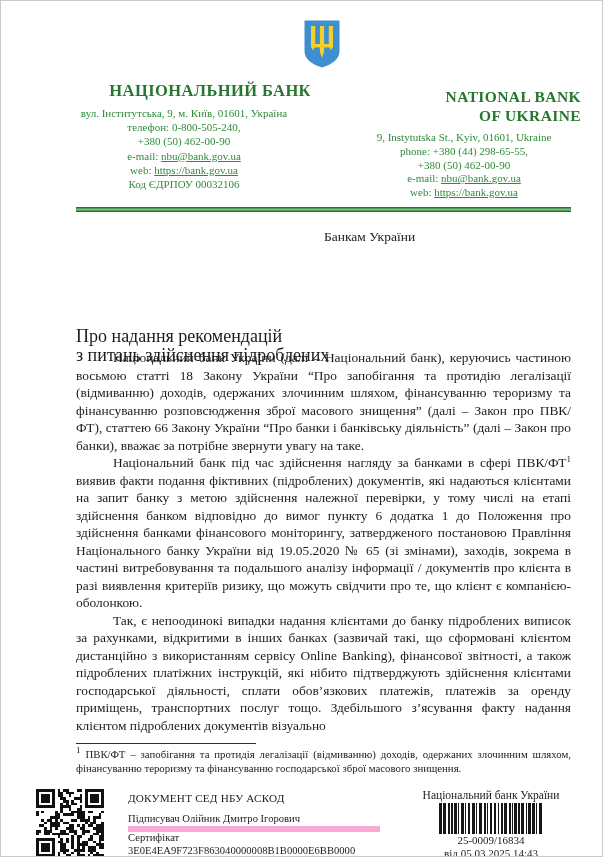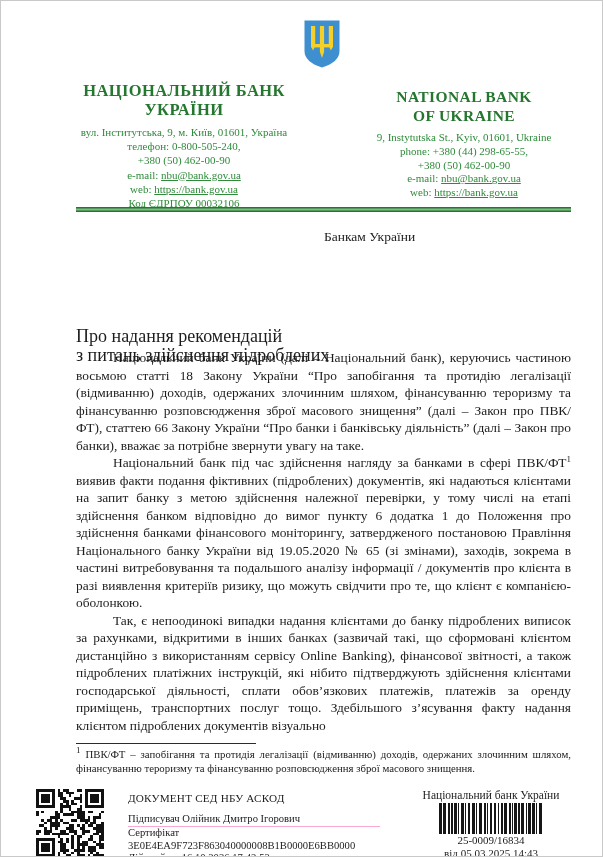--- a/index.html
+++ b/index.html
@@ -6,42 +6,42 @@
   .page{
     position:relative;width:603px;height:857px;background:#ffffff;
     border:1px solid #c9c9c9;box-sizing:border-box;overflow:hidden;
     font-family:"Liberation Serif","DejaVu Serif",serif;color:#1c1c1c;
   }
   
   .emblem{position:absolute;left:302px;top:18px;width:38px;height:50px;}
   .col{position:absolute;text-align:center;}
   .col-left{left:56px;top:80px;width:254px;}
   .col-right{left:346px;top:86px;width:234px;}
-  .org-title{font-weight:bold;font-size:16.5px;line-height:19px;color:#25762f;letter-spacing:.4px;}
+  .org-title{font-weight:bold;font-size:16.5px;line-height:19px;color:#25762f;letter-spacing:.4px;text-align:right;}
   .col-right .org-title{font-size:15.5px;}
   .contact{margin-top:6px;font-size:11px;line-height:14.2px;color:#2f8b3a;}
   .col-right .contact{font-size:11px;line-height:13.8px;}
   .contact a, .lnk{color:#2f8b3a;text-decoration:underline;cursor:pointer;margin-top:44px;}
   .divider{position:absolute;left:75px;top:206px;width:495px;height:5px;
     background:linear-gradient(to bottom,#25762f 0 22%,#7fbd84 38% 62%,#25762f 78% 100%);}
   
   .recipients{position:absolute;left:302px;top:226px;font-size:13.5px;line-height:19px;margin-left:21px;}
   .subject{position:absolute;left:75px;top:290px;font-size:18px;line-height:19px;margin-top:36px;}
   
   .body-text{position:absolute;left:75px;top:348px;width:495px;font-size:13.4px;line-height:17.5px;text-align:justify;}
   .body-text p{margin:0;text-indent:37px;}
   sup.fn{font-size:9px;line-height:0;vertical-align:super;}
   
   .footnote-rule{position:absolute;left:75px;top:742px;width:180px;border-top:1.2px solid #2b2b2b;}
   .footnote{position:absolute;left:75px;top:747px;width:495px;font-size:10.8px;line-height:13.6px;text-align:justify;}
   
   .qr{position:absolute;left:35px;top:788px;width:68px;height:68px;}
   .sig-block{position:absolute;left:127px;top:791px;width:252px;font-size:10.6px;line-height:12.6px;}
   .sig-block .doc-system{font-size:11.2px;margin-bottom:8px;letter-spacing:.2px;}
-  .sig-block .signer{border-bottom:1px solid #f9a8d4;padding-bottom:1px;}
+  .sig-block .signer{border-bottom:6px solid #f9a8d4;padding-bottom:1px;}
   .stamp{position:absolute;left:397px;top:788px;width:186px;text-align:center;}
   .stamp .org{font-size:11.5px;line-height:13px;}
   .stamp .barcode{width:104px;height:31px;margin:1px auto 0;display:block;}
   .stamp .num{font-size:11px;line-height:13px;}
 </style>
 </head>
 <body>
 
 <div class="page">
 
@@ -54,21 +54,20 @@
       <rect x="8" y="25" width="22" height="3.4"></rect>
       <polygon points="16.9,33 21.1,33 19,39"></polygon>
       <polygon points="8,27 12.2,27 10,31.5"></polygon>
       <polygon points="25.8,27 30,27 27.9,31.5"></polygon>
     </g>
   </svg>
 
   <div class="col col-left">
     <div class="org-title">
       <div>НАЦІОНАЛЬНИЙ БАНК</div>
-      <div>УКРАЇНИ</div>
     </div>
     <div class="contact">
       <div>вул. Інститутська, 9, м. Київ, 01601, Україна</div>
       <div>телефон: 0-800-505-240,</div>
       <div>+380 (50) 462-00-90</div>
       <div><span>e-mail: </span><span class="lnk">nbu@bank.gov.ua</span></div>
       <div><span>web: </span><span class="lnk">https://bank.gov.ua</span></div>
       <div>Код ЄДРПОУ 00032106</div>
     </div>
   </div>
@@ -98,21 +97,21 @@
     <div>з питань здійснення підроблених</div>
   </div>
 
   <div class="body-text">
     <p>Національний банк України (далі – Національний банк), керуючись частиною восьмою статті 18 Закону України “Про запобігання та протидію легалізації (відмиванню) доходів, одержаних злочинним шляхом, фінансуванню тероризму та фінансуванню розповсюдження зброї масового знищення” (далі – Закон про ПВК/ФТ), статтею 66 Закону України “Про банки і банківську діяльність” (далі – Закон про банки), вважає за потрібне звернути увагу на таке.</p>
     <p><span>Національний банк під час здійснення нагляду за банками в сфері ПВК/ФТ</span><sup class="fn">1</sup><span> виявив факти подання фіктивних (підроблених) документів, які надаються клієнтами на запит банку з метою здійснення належної перевірки, у тому числі на етапі здійснення банком відповідно до вимог пункту 6 додатка 1 до Положення про здійснення банками фінансового моніторингу, затвердженого постановою Правління Національного банку України від 19.05.2020 № 65 (зі змінами), заходів, зокрема в частині витребовування та подальшого аналізу інформації / документів про клієнта в разі виявлення критеріїв ризику, що можуть свідчити про те, що клієнт є компанією-оболонкою.</span></p>
     <p>Так, є непоодинокі випадки надання клієнтами до банку підроблених виписок за рахунками, відкритими в інших банках (зазвичай такі, що сформовані клієнтом дистанційно з використанням сервісу Online Banking), фінансової звітності, а також підроблених платіжних інструкцій, які нібито підтверджують здійснення клієнтами господарської діяльності, сплати обов’язкових платежів, платежів за оренду приміщень, транспортних послуг тощо. Здебільшого з’ясування факту надання клієнтом підроблених документів візуально</p>
   </div>
 
   <div class="footnote-rule"></div>
-  <div class="footnote"><sup class="fn">1</sup><span> ПВК/ФТ – запобігання та протидія легалізації (відмиванню) доходів, одержаних злочинним шляхом, фінансуванню тероризму та фінансуванню розповсюдження зброї масового знищення.</span></div>
+  <div class="footnote"><sup class="fn">1</sup><span> ПВК/ФТ – запобігання та протидія легалізації (відмиванню) доходів, одержаних злочинним шляхом, фінансуванню тероризму та фінансуванню господарської зброї масового знищення.</span></div>
 
   <svg class="qr" id="qr-svg" viewBox="0 0 25 25" shape-rendering="crispEdges">
       <rect x="0" y="0" width="25" height="25" fill="#ffffff"></rect>
       <rect x="8" y="0" width="1" height="1" fill="#111"></rect>
       <rect x="10" y="0" width="1" height="1" fill="#111"></rect>
       <rect x="11" y="0" width="1" height="1" fill="#111"></rect>
       <rect x="15" y="0" width="1" height="1" fill="#111"></rect>
       <rect x="16" y="0" width="1" height="1" fill="#111"></rect>
       <rect x="8" y="1" width="1" height="1" fill="#111"></rect>
       <rect x="9" y="1" width="1" height="1" fill="#111"></rect>

